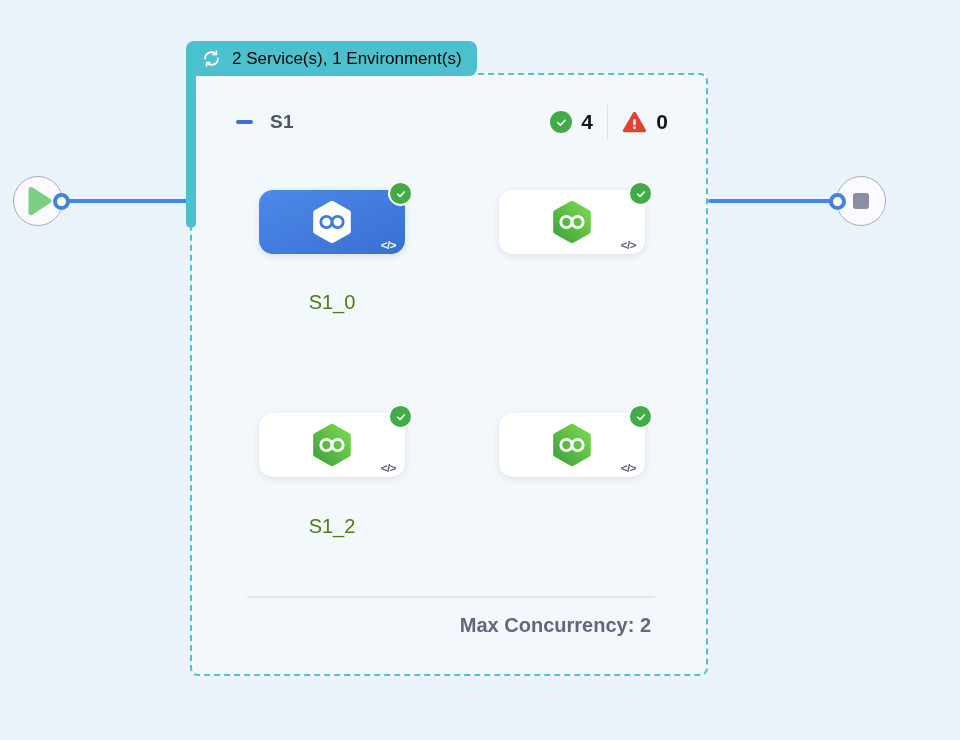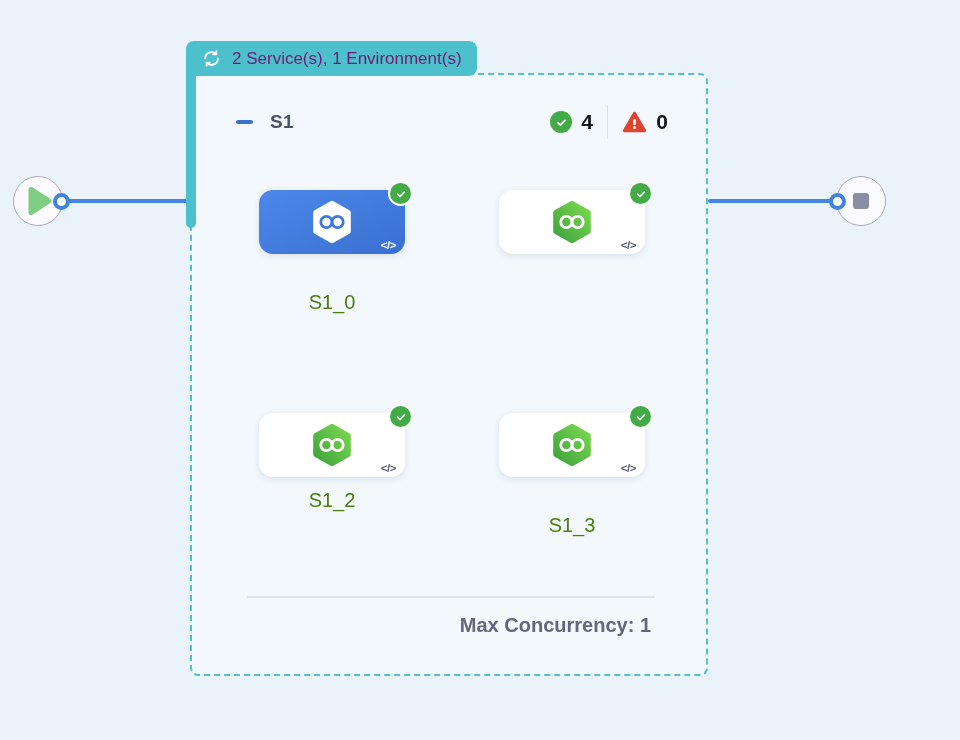--- a/index.html
+++ b/index.html
@@ -25,21 +25,21 @@
     position:absolute;width:17px;height:17px;border-radius:50%;top:193px;
     background:#fff;border:4.5px solid #4184DF;box-sizing:border-box;z-index:3;
   }
   .dot-left{left:53px;}
   .dot-right{left:829px;}
   
   .stage-badge{
     position:absolute;left:186px;top:41px;height:35px;z-index:5;
     background:#4DC0CD;border-radius:8px 8px 8px 0;
     display:flex;align-items:center;gap:10px;padding:0 15px;
-    color:#701a75;font-size:17px;font-weight:500;cursor:pointer;white-space:nowrap;
+    color:#000000;font-size:17px;font-weight:500;cursor:pointer;white-space:nowrap;
   }
   .stage-badge svg{width:21px;height:21px;display:block;}
   .badge-tail{
     position:absolute;left:186px;top:70px;width:10px;height:158px;
     background:#4DC0CD;border-radius:0 0 5px 5px;z-index:4;
   }
   
   .dashed-box{
     position:absolute;left:190px;top:73px;width:518px;height:603px;
     box-sizing:border-box;border:2.5px dashed #52BFCD;border-radius:8px;
@@ -83,21 +83,21 @@
     position:absolute;right:9px;bottom:3px;
     font-size:11.5px;font-weight:700;color:#5A5F70;letter-spacing:-.5px;
   }
   .service-card.selected .code-icon{color:#fff;}
   .card-label{
     position:absolute;width:146px;text-align:center;
     font-size:20px;color:#4d7c0f;
   }
   .label-1{left:67px;top:216px;}
   .label-2{left:307px;top:216px;}
-  .label-3{left:67px;top:414px;}
+  .label-3{left:67px;top:440px;}
   .label-4{left:307px;top:439px;}
   
   .stage-divider{position:absolute;left:55px;top:521px;width:408px;height:1.5px;background:#E2E5EC;}
   .footer-text{position:absolute;right:55px;top:539px;font-size:20px;font-weight:700;color:#63677E;}
   .hidden-defs{position:absolute;width:0;height:0;overflow:hidden;}
 </style>
 </head>
 <body>
 
 <div class="screen">
@@ -210,23 +210,22 @@
       <div class="card-check">
         <svg viewBox="0 0 24 24">
             <path d="M5.5 12.5l4.5 4.5 8.5-9" stroke="#fff" stroke-width="3.4" fill="none" stroke-linecap="round" stroke-linejoin="round"></path>
           </svg>
       </div>
       <span class="code-icon">&lt;/&gt;</span>
     </div>
 
     <div class="card-label label-1">S1_0</div>
     <div class="card-label label-3">S1_2</div>
-    <div class="card-label label-4">S1_3</div>
 
     <div class="stage-divider"></div>
-    <div class="footer-text">Max Concurrency: 1</div>
+    <div class="footer-text">Max Concurrency: 2</div>
   </div>
 
   <div class="round-node end-node">
     <div class="stop-square"></div>
   </div>
 
 </div>
 
 </body></html>

